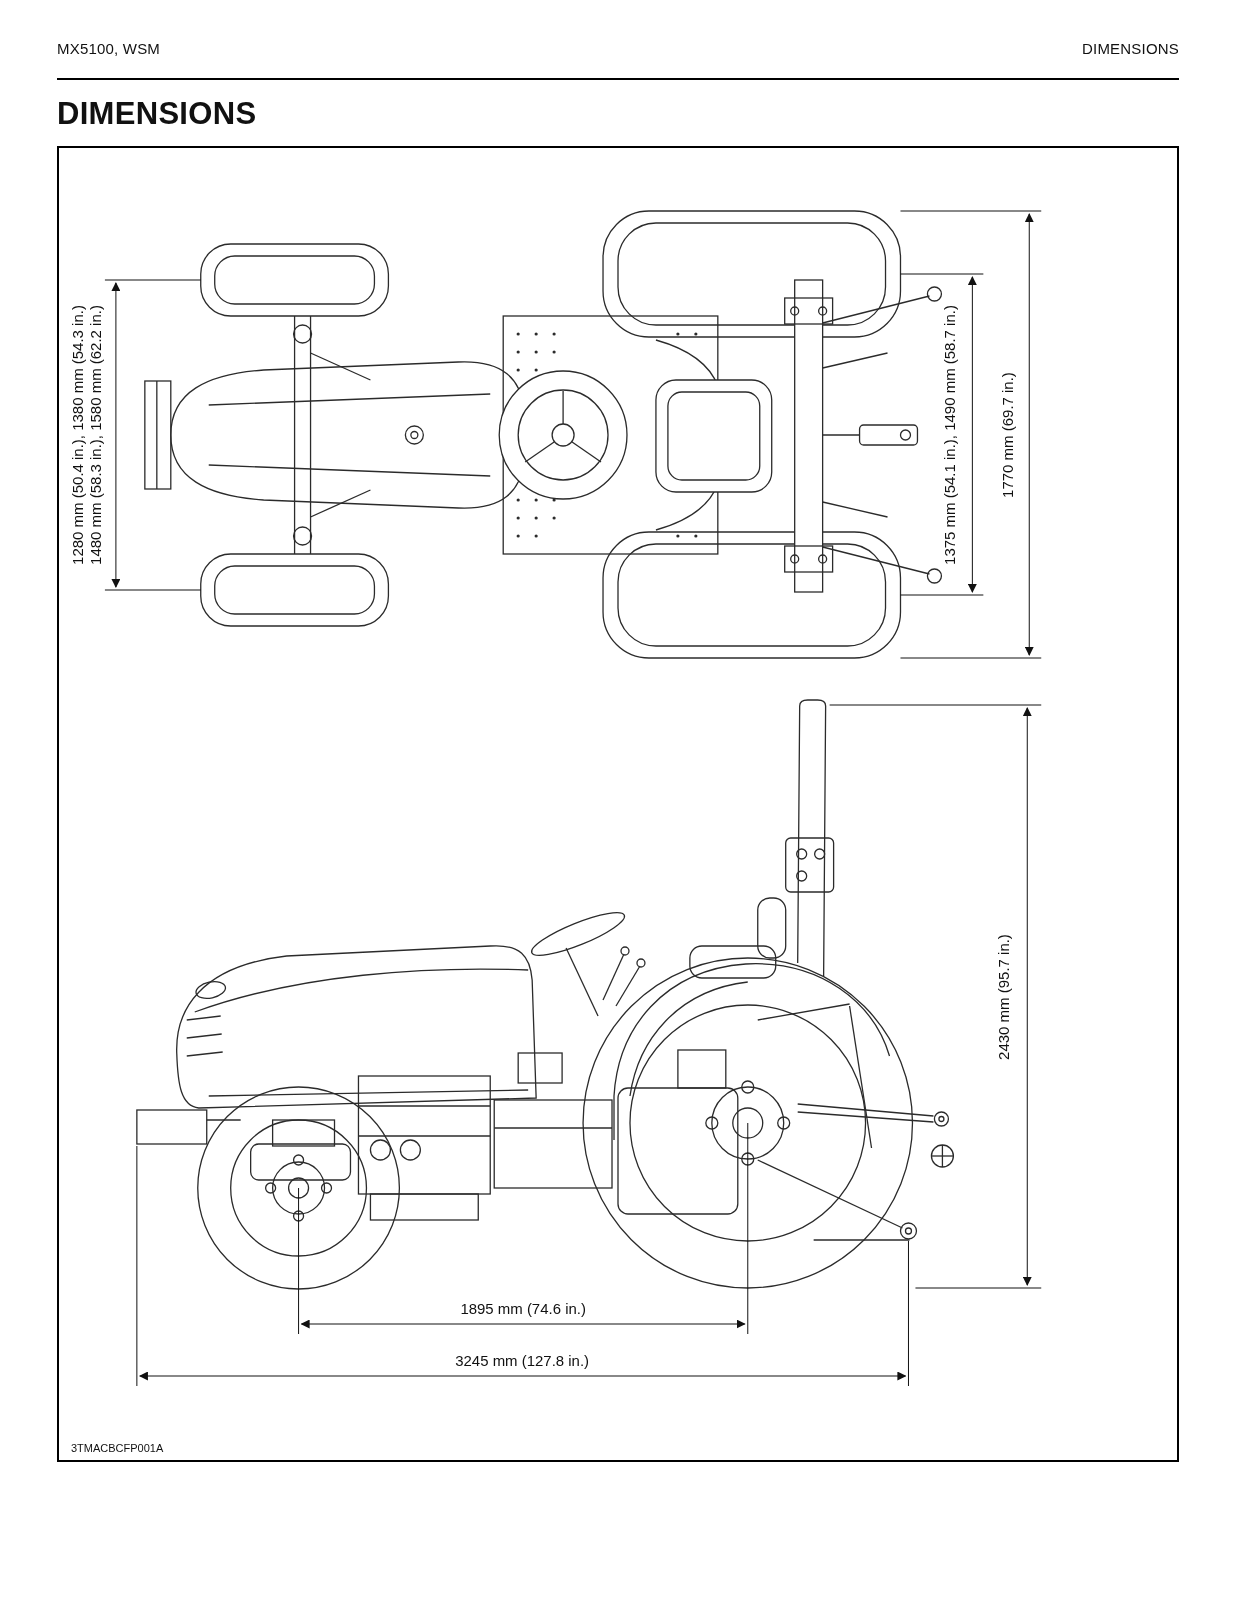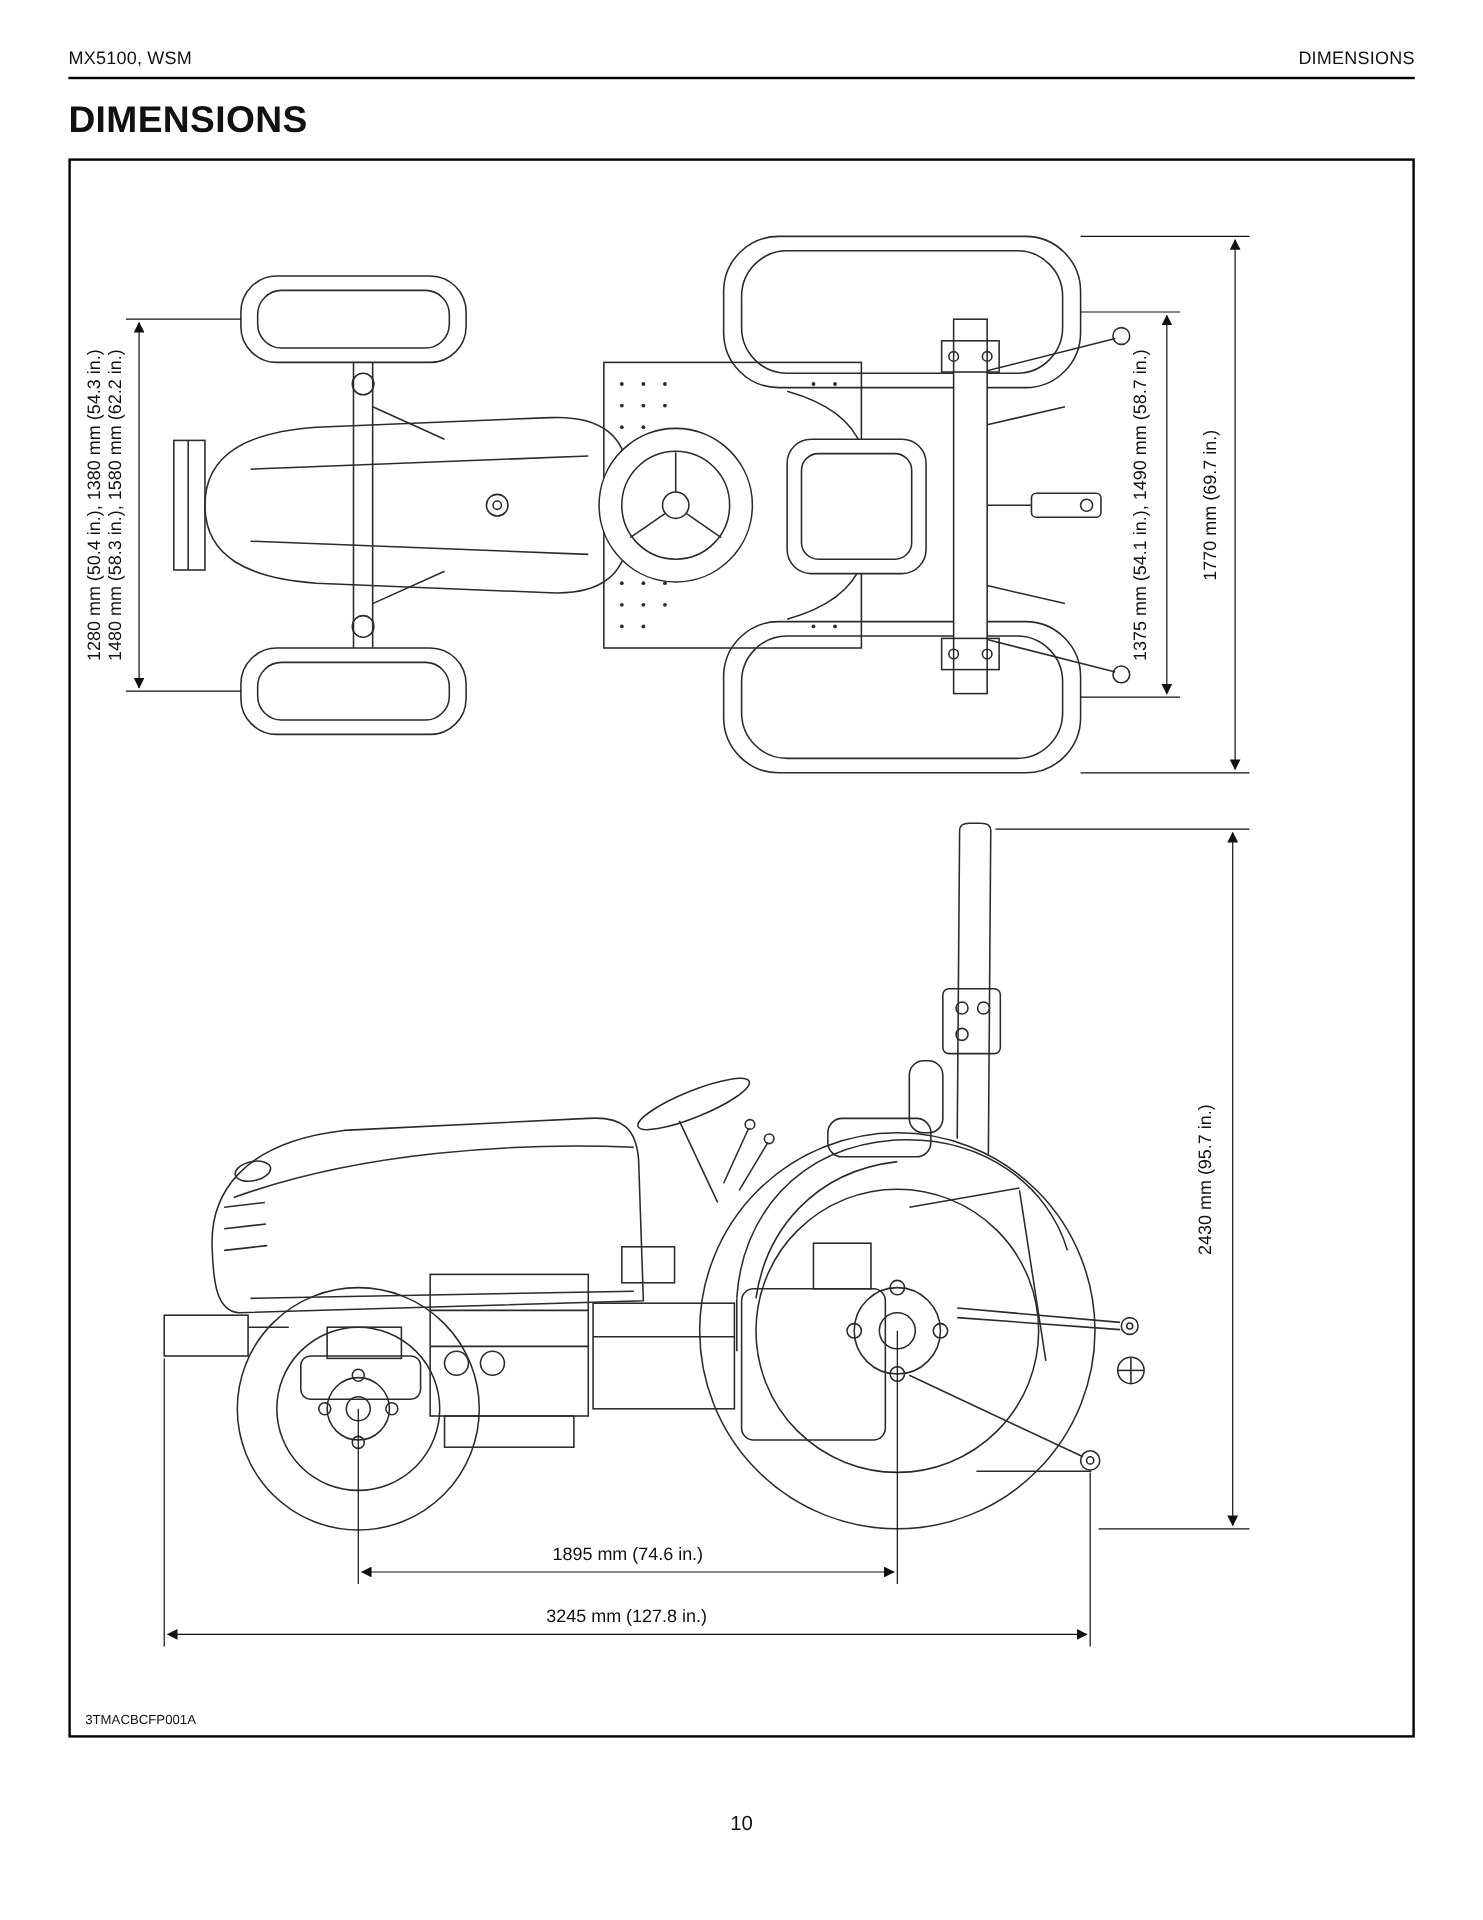--- a/index.html
+++ b/index.html
@@ -12,21 +12,21 @@
     position: relative;
     overflow: hidden;
   }
   .page { padding: 40px 57px 0 57px; }
   .header-row {
     display: flex;
     justify-content: space-between;
     align-items: flex-end;
     font-size: 15px;
     letter-spacing: 0.2px;
-    padding-bottom: 7px;
+    padding-bottom: 21px;
     border-bottom: 2px solid #000;
   }
   .doc-title {
     font-size: 31px;
     font-weight: bold;
     letter-spacing: 0.3px;
     margin: 16px 0 14px 0;
   }
   .figure {
     position: relative;
@@ -288,15 +288,14 @@
         <text x="956" y="287" text-anchor="middle" transform="rotate(-90 956 287)">1770 mm (69.7 in.)</text>
         <text x="952" y="849" text-anchor="middle" transform="rotate(-90 952 849)">2430 mm (95.7 in.)</text>
         <text x="465" y="1166" text-anchor="middle">1895 mm (74.6 in.)</text>
         <text x="464" y="1218" text-anchor="middle">3245 mm (127.8 in.)</text>
       </g>
     </svg>
 
     <div class="figure-code">3TMACBCFP001A</div>
   </div>
 
-  <div class="page-number">10</div>
 
 </div>
 
 </body></html>

